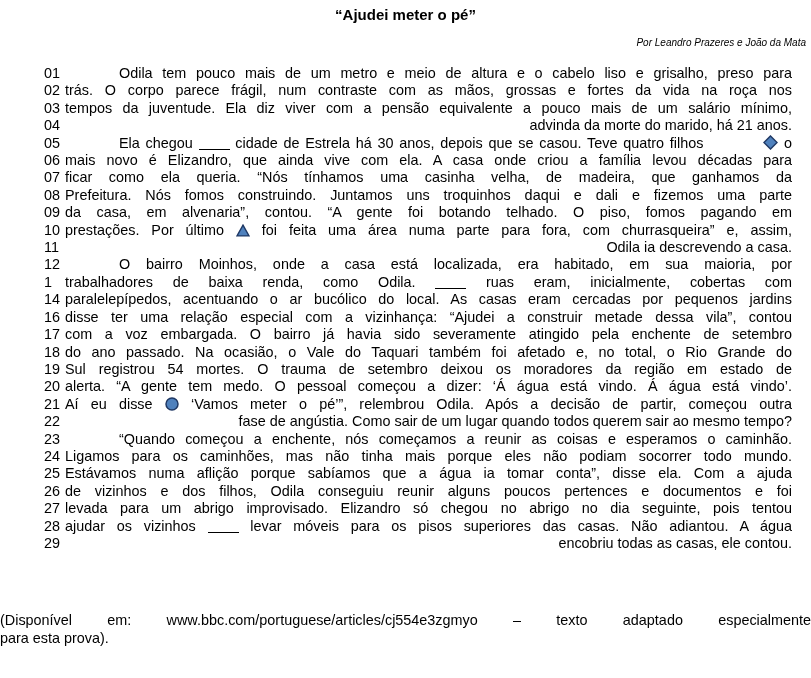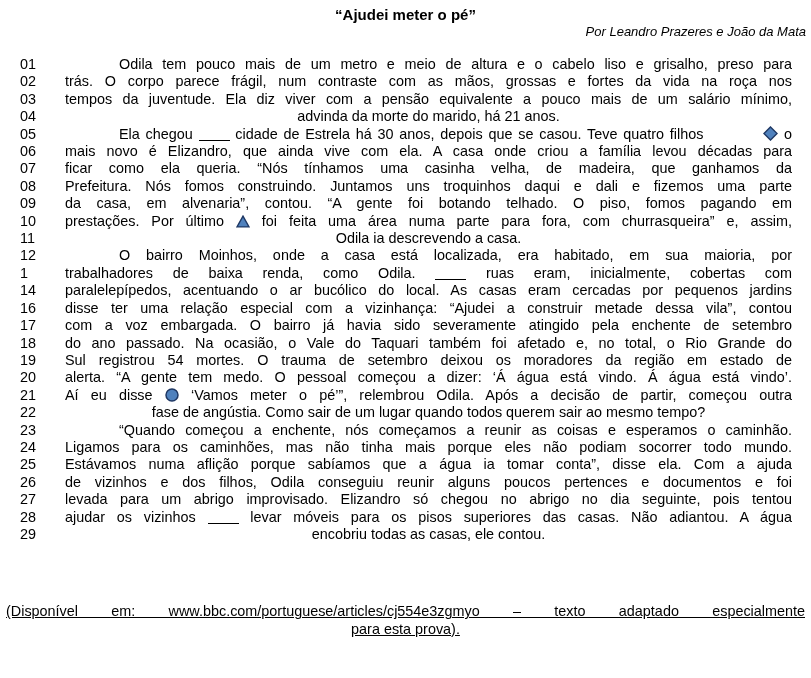--- a/index.html
+++ b/index.html
@@ -6,41 +6,41 @@
   body{
     width:811px;height:678px;background:#ffffff;color:#000;
     font-family:"Liberation Sans","DejaVu Sans",sans-serif;
     overflow:hidden;
   }
   .page{padding-top:6px;}
   .title{
     text-align:center;font-weight:bold;font-size:15px;line-height:18px;
   }
   .byline{
-    text-align:right;font-style:italic;font-size:13px;
-    padding-right:5px;
+    text-align:right;font-style:italic;font-size:10px;
+    padding-right:5px;margin-top:13px;
   }
   .text-body{
     margin-top:17px;font-size:14.4px;line-height:17.4px;
   }
   .line{display:flex;}
-  .lnum{flex:0 0 65px;padding-left:20px;box-sizing:border-box;}
-  .ltxt{flex:1;margin-right:19px;text-align:center;}
+  .lnum{flex:0 0 65px;padding-left:44px;box-sizing:border-box;}
+  .ltxt{flex:1;margin-right:19px;text-align:right;}
   .ltxt.j{text-align:justify;text-align-last:justify;}
   .ltxt.ind{text-indent:54px;}
   .blank{
     display:inline-block;width:31px;height:11px;
     border-bottom:1.4px solid #000;vertical-align:-2px;
   }
   .shape{display:inline-block;vertical-align:-2px;line-height:0;}
   .footer{
-    margin-top:60px;padding:0 6px;font-size:14.4px;line-height:17.5px;text-decoration:underline;
+    margin-top:60px;padding:0 0;font-size:14.4px;line-height:17.5px;
   }
   .f1{text-align:justify;text-align-last:justify;}
-  .f2{text-align:center;}
+  .f2{text-align:left;}
 </style>
 </head>
 <body>
 
 <div class="page">
   <div class="title">“Ajudei meter o pé”</div>
   <div class="byline">Por Leandro Prazeres e João da Mata</div>
   <div class="text-body">
       <div class="line">
         <span class="lnum">01</span>

